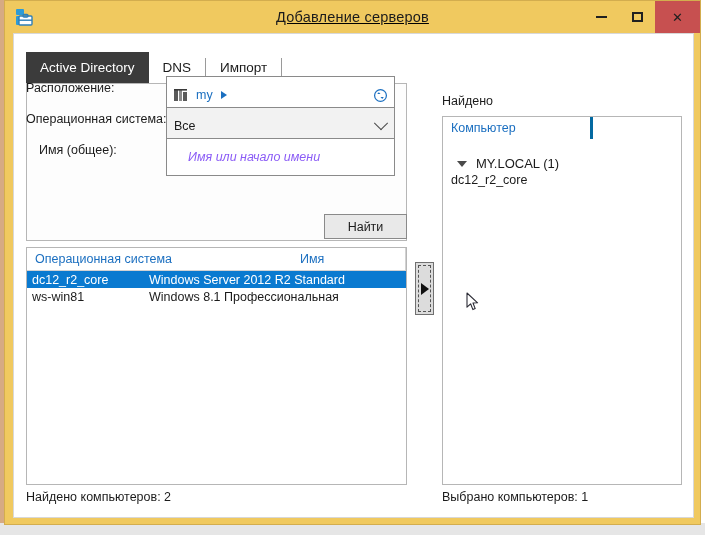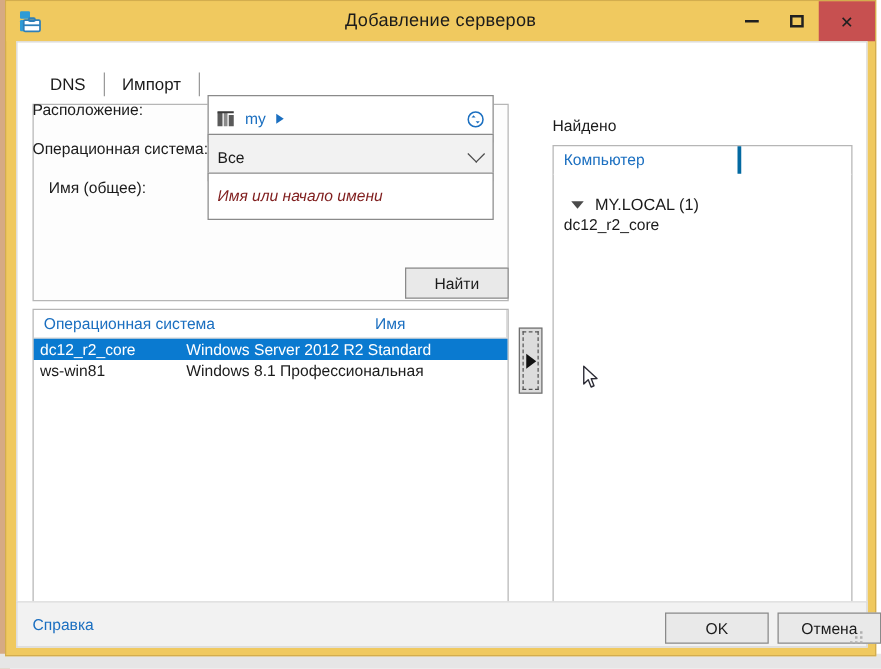--- a/index.html
+++ b/index.html
@@ -39,20 +39,21 @@
 
   
   .window {
     position: absolute;
     left: 4px; top: 0px;
     width: 697px;
     height: 525px;
     background: #f0c95f;
     border: 1px solid #d3ad4e;
     box-sizing: border-box;
+    text-decoration: underline;
   }
   .titlebar {
     position: relative;
     height: 32px;
     background: #f0c95f;
     display: flex;
     align-items: center;
   }
   .title-icon {
     position: absolute;
@@ -196,23 +197,23 @@
     color: #1b1b1b;
   }
   .chev {
     margin-left: auto; margin-right: 8px;
     width: 9px; height: 9px;
     border-right: 1.6px solid #4a4a4a;
     border-bottom: 1.6px solid #4a4a4a;
     transform: rotate(45deg) translate(-2px,-2px);
   }
   .name-ph {
-    margin-left: 7px;
-    font-size: 12.5px;
-    color: #7f1d1d;
+    margin-left: 21px;
+    font-size: 12.5px;
+    color: #8b5cf6;
     font-style: italic;
     text-align: right;
   }
 
   .btn {
     box-sizing: border-box;
     border: 1px solid #8a8a8a;
     background: #e9e9e9;
     font-size: 12.5px;
     color: #1b1b1b;
@@ -448,20 +449,23 @@
         </div>
         <div class="wc wc-close">
           <span class="glyph">✕</span>
         </div>
       </div>
     </div>
 
     <div class="client">
 
       <div class="tabs">
+        <div class="tab active">
+          <span>Active Directory</span>
+        </div>
         <div class="tab">
           <span>DNS</span>
         </div>
         <div class="tab-sep"></div>
         <div class="tab">
           <span>Импорт</span>
         </div>
         <div class="tab-sep"></div>
       </div>
 
@@ -541,37 +545,20 @@
           <span>MY.LOCAL (1)</span>
         </div>
         <div class="tree-child">dc12_r2_core</div>
       </div>
 
       <div class="status-left">Найдено компьютеров: 2</div>
       <div class="status-right">Выбрано компьютеров: 1</div>
 
     </div>
 
-    <div class="footer">
-      <div class="help-link">Справка</div>
-      <div class="btn btn-ok">
-        <span>OK</span>
-      </div>
-      <div class="btn btn-cancel">
-        <span>Отмена</span>
-      </div>
-      <div class="grip">
-        <i style="right:0px;bottom:0px;"></i>
-        <i style="right:4px;bottom:0px;"></i>
-        <i style="right:8px;bottom:0px;"></i>
-        <i style="right:0px;bottom:4px;"></i>
-        <i style="right:4px;bottom:4px;"></i>
-        <i style="right:0px;bottom:8px;"></i>
-      </div>
-    </div>
 
   </div>
 
   <div class="cursor">
     <svg width="14" height="20" viewBox="0 0 14 20">
       <path d="M1 1 L1 15.2 L4.6 11.8 L6.9 17.6 L9.2 16.6 L7 11 L11.6 10.8 Z" fill="#ffffff" stroke="#2b2b35" stroke-width="1.1" stroke-linejoin="round"></path>
     </svg>
   </div>
 
 </div>

